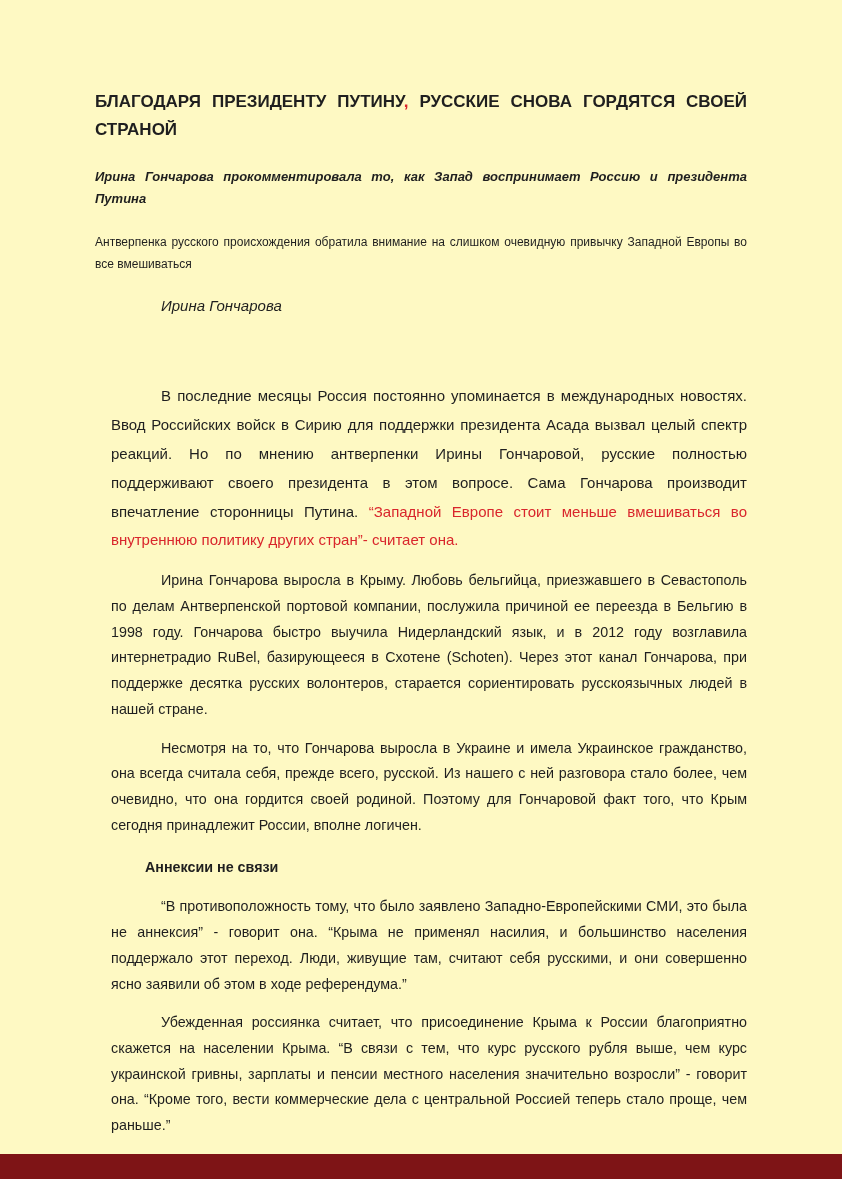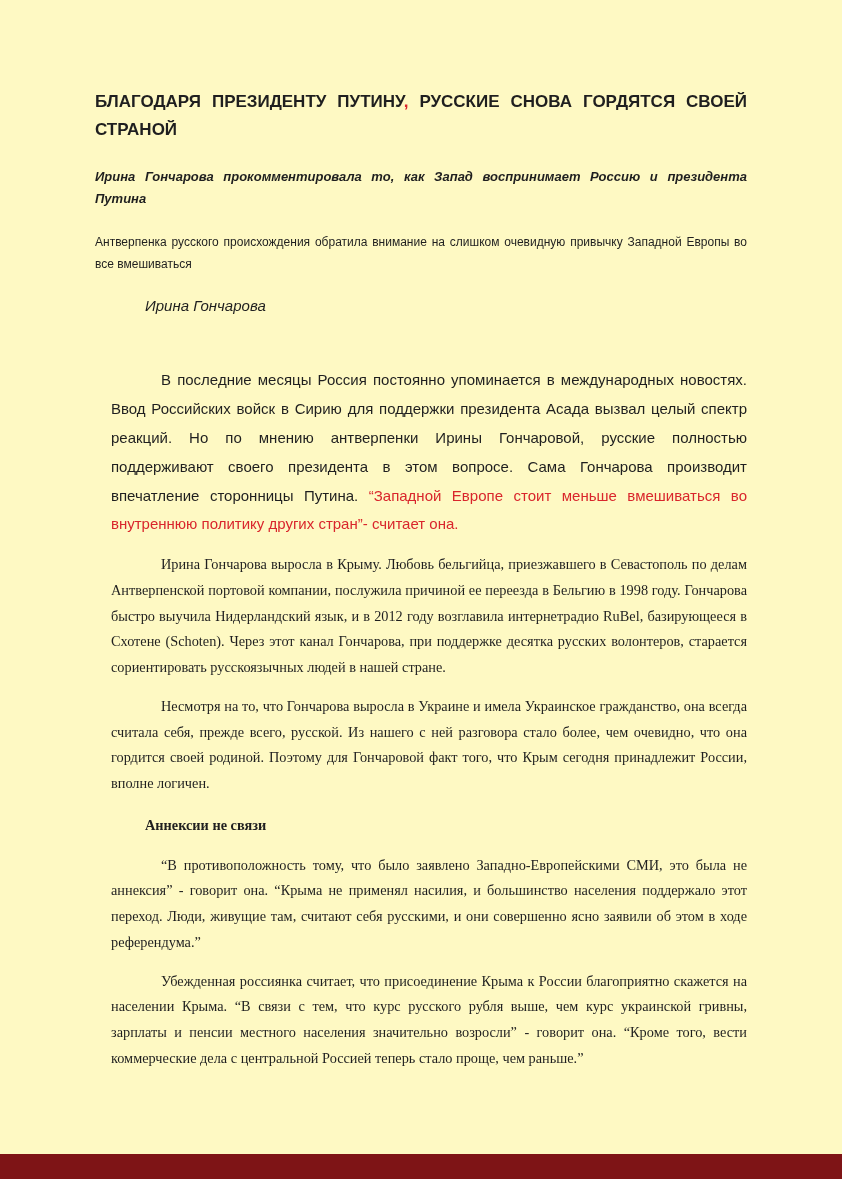--- a/index.html
+++ b/index.html
@@ -50,41 +50,40 @@
     text-align: justify;
   }
   .quote {
     margin: 0 0 20px 0;
     font-size: 15px;
     font-style: italic;
     line-height: 1.85;
     text-align: justify;
   }
   .quote-author {
-    margin: 0;
+    margin: 16px;
     font-size: 15px;
     font-style: italic;
     padding-left: 50px;
   }
   .spacer {
     height: 52px;
   }
   .para {
     margin: 0 0 13px 16px;
     text-align: justify;
     text-indent: 50px;
   }
   .para.lg {
     font-size: 15px;
     line-height: 1.92;
   }
   .para.md {
     font-size: 14.3px;
     line-height: 1.8;
-    font-family: Liberation Serif, serif;
   }
   .para.heading {
     font-weight: 700;
     margin: 16px 0 14px 0;
   }
   .footer-bar {
     position: absolute;
     left: 0;
     right: 0;
     bottom: 0;

